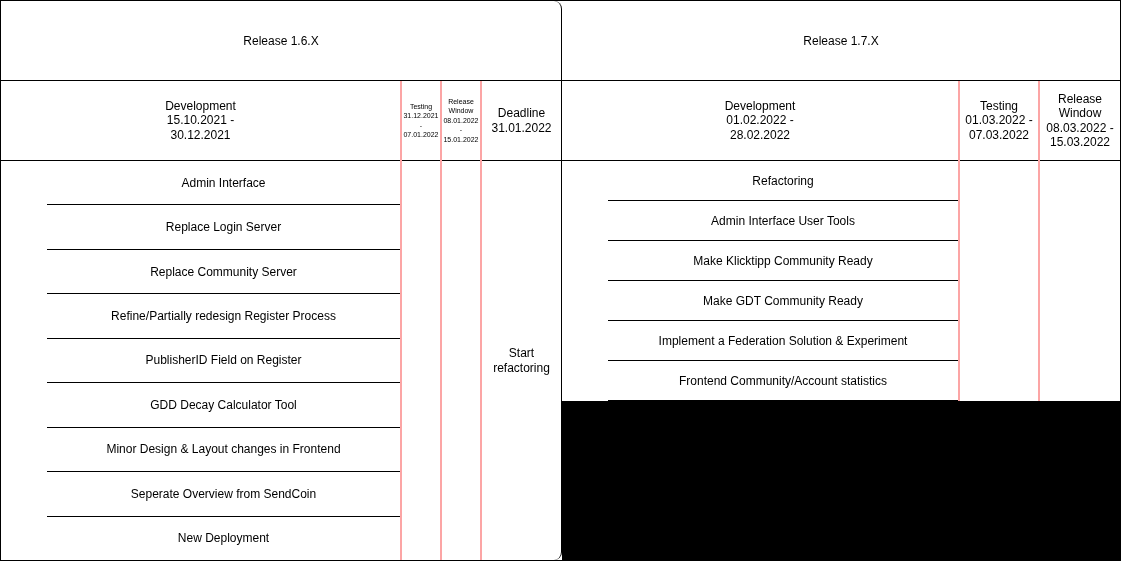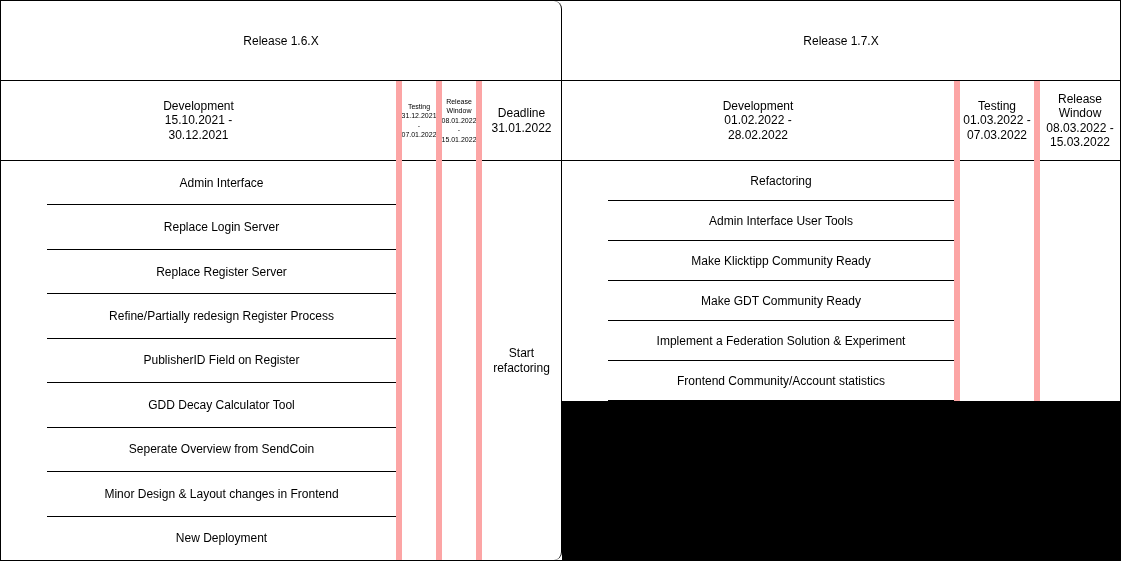--- a/index.html
+++ b/index.html
@@ -29,21 +29,21 @@
     align-items: center;
     justify-content: center;
     font-size: 12px;
     text-align: center;
   }
 
   .grid { display: flex; min-height: 0; }
   .half-left .grid { flex: 1; }
   .half-right .grid { height: 320px; flex: none; }
 
-  .col { display: flex; flex-direction: column; border-right: 6px solid #fca5a5; min-width: 0; }
+  .col { display: flex; flex-direction: column; border-right: 2px solid #fca5a5; min-width: 0; }
   .col:last-child { border-right: none; }
 
   .col-dev-left { width: 401px; flex: none; }
   .col-narrow { width: 40px; flex: none; }
   .col-deadline { flex: 1; }
   .col-dev-right { flex: 1; }
   .col-wide { width: 80px; flex: none; }
   .col-wide-last { width: 80px; flex: none; justify-content: space-between; }
 
   .col-header {
@@ -100,26 +100,26 @@
     <div class="release-title">Release 1.6.X</div>
     <div class="grid">
 
       <div class="col col-dev-left">
         <div class="col-header">Development
 15.10.2021 -
 30.12.2021</div>
         <div class="rows rows-left">
           <div class="task-row">Admin Interface</div>
           <div class="task-row">Replace Login Server</div>
-          <div class="task-row">Replace Register Server</div>
+          <div class="task-row">Replace Community Server</div>
           <div class="task-row">Refine/Partially redesign Register Process</div>
           <div class="task-row">PublisherID Field on Register</div>
           <div class="task-row">GDD Decay Calculator Tool</div>
+          <div class="task-row">Minor Design &amp; Layout changes in Frontend</div>
           <div class="task-row">Seperate Overview from SendCoin</div>
-          <div class="task-row">Minor Design &amp; Layout changes in Frontend</div>
           <div class="task-row">New Deployment</div>
         </div>
       </div>
 
       <div class="col col-narrow">
         <div class="col-header small">Testing
 31.12.2021
 -
 07.01.2022</div>
         <div class="tall-cell"></div>

